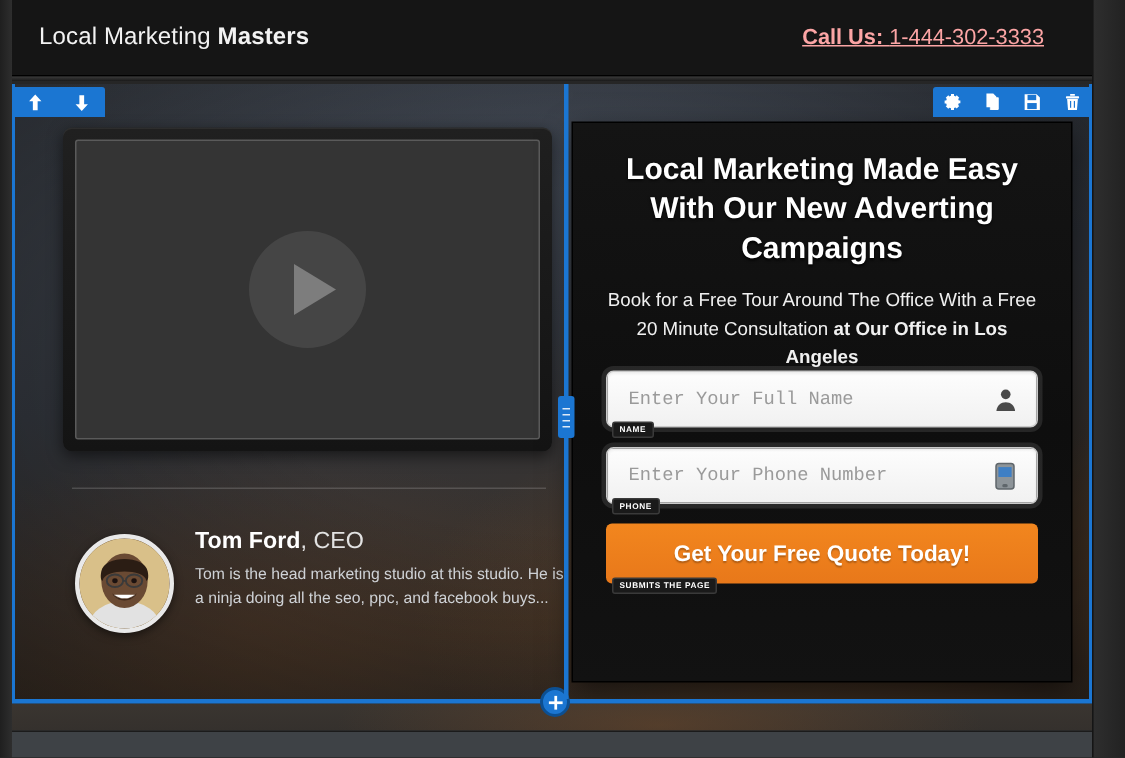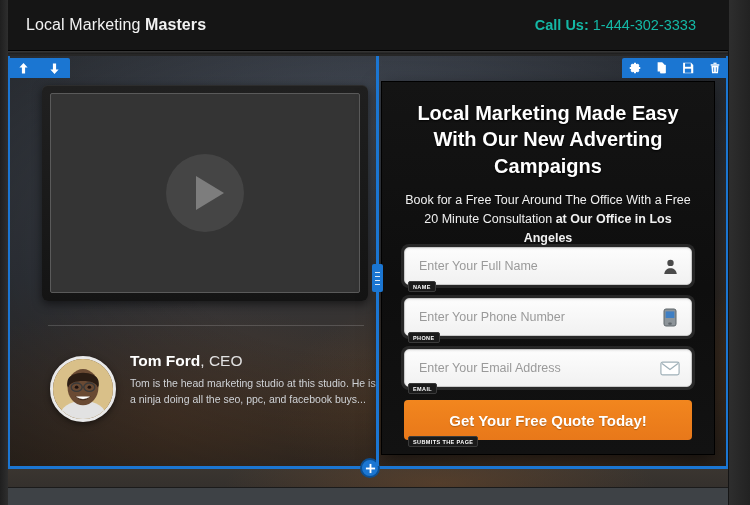--- a/index.html
+++ b/index.html
@@ -48,21 +48,21 @@
     justify-content: space-between;
     padding: 0 32px 0 18px;
   }
   .brand {
     color: #f2f2f2;
     font-size: 16px;
     letter-spacing: .1px;
     white-space: nowrap;
   }
   .brand .brand-strong { font-weight: bold; }
-  .callus { color: #14b8a6; font-size: 14.5px; white-space: nowrap; }
+  .callus { color: #fca5a5; font-size: 14.5px; white-space: nowrap; text-decoration: underline; }
   .callus .callus-label { font-weight: bold; }
   .header-underline {
     position: absolute;
     left: 8px; top: 51px; width: 720px; height: 3px;
     background: linear-gradient(to bottom,#3a3a3a,#1a1a1a);
   }
 
   
   .section-canvas {
     position: absolute;
@@ -246,21 +246,21 @@
   .subhead .sub-bold { font-weight: bold; }
 
   
   .field-wrap { position: relative; margin-bottom: 13px; }
   .field {
     width: 100%; height: 38px;
     background: linear-gradient(180deg,#fdfdfd,#f1f1f1);
     border: 1px solid #c9c9c9;
     border-radius: 5px;
     padding: 0 44px 0 14px;
-    font-family: Liberation Sans, sans-serif;
+    font-family: Liberation Mono, monospace;
     font-size: 12.5px;
     color: #8d8d8d;
     outline: none;
     box-shadow: 0 0 0 3px rgba(255,255,255,.10), inset 0 1px 2px rgba(0,0,0,.08);
   }
   .field::placeholder { color: #9a9a9a; }
   .field-icon {
     position: absolute;
     right: 12px; top: 50%;
     transform: translateY(-50%);
@@ -478,30 +478,20 @@
           <span class="field-icon">
             <svg width="14" height="19" viewBox="0 0 14 19">
               <rect x="1" y="1" width="12" height="17" rx="2" fill="#8d9499" stroke="#5f666b" stroke-width="1"></rect>
               <rect x="2.6" y="3.4" width="8.8" height="6.6" fill="#3f7fc4"></rect>
               <rect x="5.2" y="14.6" width="3.6" height="2.2" rx="1" fill="#5f666b"></rect>
             </svg>
           </span>
           <span class="tag">PHONE</span>
         </div>
 
-        <div class="field-wrap">
-          <input class="field" placeholder="Enter Your Email Address" style="">
-          <span class="field-icon">
-            <svg width="20" height="15" viewBox="0 0 22 16">
-              <rect x="1" y="1" width="20" height="14" rx="2" fill="#ffffff" stroke="#9fb0b8" stroke-width="1.3"></rect>
-              <path d="M2.2 2.6 11 9.2l8.8-6.6" fill="none" stroke="#9fb0b8" stroke-width="1.3"></path>
-            </svg>
-          </span>
-          <span class="tag">EMAIL</span>
-        </div>
 
         <div class="cta-wrap">
           <button class="cta">Get Your Free Quote Today!</button>
           <span class="tag">SUBMITS THE PAGE</span>
         </div>
 
       </div>
     </div>
   </div>
 

